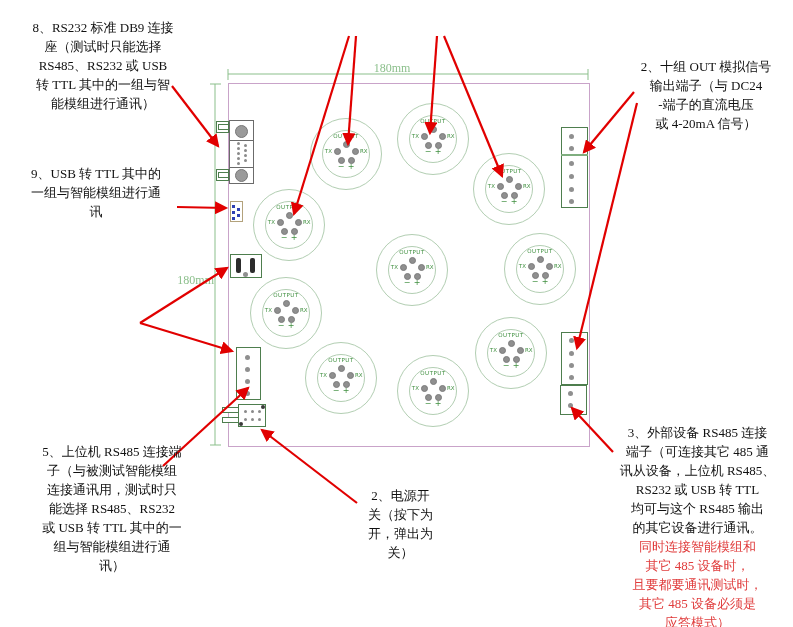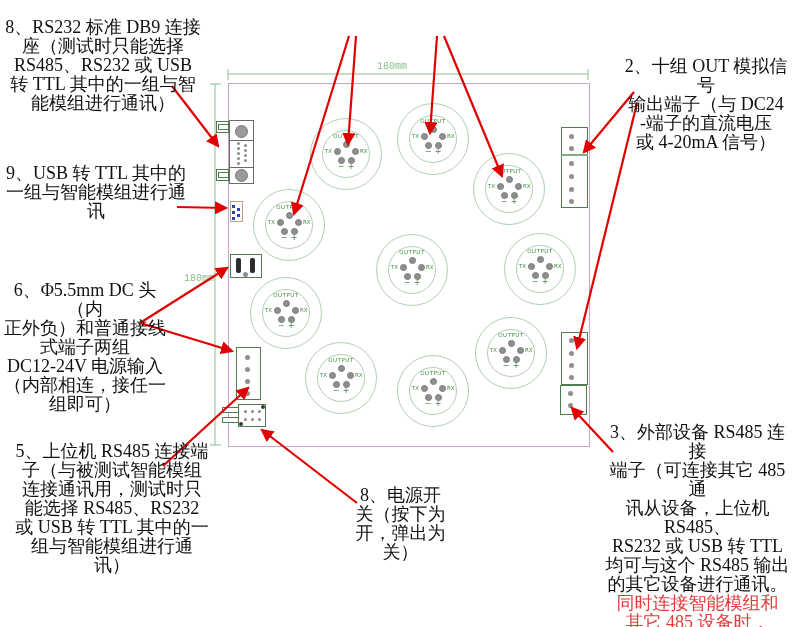--- a/index.html
+++ b/index.html
@@ -1,34 +1,34 @@
 <!DOCTYPE html>
 <html><head>
 <meta charset="utf-8">
 <style>
   html,body{margin:0;padding:0;background:#fff;}
   #stage{position:relative;width:793px;height:627px;background:#fff;overflow:hidden;
          font-family:"Liberation Serif","DejaVu Serif",serif;}
   
-  .note{position:absolute;color:#111;font-size:18px;line-height:19px;text-align:center;
+  .note{position:absolute;color:#111;font-size:13px;line-height:19px;text-align:center;
         white-space:pre-line;}
   #n1{left:278px;top:8px;width:215px;font-size:14px;}
   #n2{left:618px;top:57px;width:176px;}
   #n3{left:602px;top:404px;width:191px;}
   #n3 .red{color:#e03c3c;display:block;}
   #n4{left:338px;top:486px;width:125px;}
   #n5{left:12px;top:442px;width:200px;}
   #n6{left:0px;top:281px;width:170px;}
   #n7{left:0px;top:164px;width:192px;}
   #n8{left:2px;top:18px;width:202px;}
   
   #board{position:absolute;left:228px;top:83px;width:360px;height:362px;
          border:1px solid #c9a3c9;background:#fff;}
-  .dimlabel{position:absolute;color:#8bbf8b;font-family:Liberation Mono, monospace;
-            font-size:10px;}
+  .dimlabel{position:absolute;color:#8bbf8b;font-family:Liberation Serif, serif;
+            font-size:12px;}
   #dim-top-label{left:362px;top:61px;width:60px;text-align:center;}
   #dim-left-label{left:172px;top:273px;width:42px;text-align:right;}
   
   .module{position:absolute;width:70px;height:70px;border:1px solid #b2ceb2;border-radius:50%;}
   .module .inner{position:absolute;left:11px;top:11px;width:46px;height:46px;
                  border:1px solid #b2ceb2;border-radius:50%;}
   .module span{position:absolute;color:#3f8f3f;
                font-family:"DejaVu Sans","Liberation Sans",sans-serif;}
   .m-output{left:0;top:14px;width:70px;text-align:center;font-size:5.5px;letter-spacing:.5px;}
   .m-tx{left:5px;top:29px;width:16px;text-align:right;font-size:5.5px;}
@@ -318,37 +318,31 @@
 讯从设备，上位机 RS485、
 RS232 或 USB 转 TTL
 均可与这个 RS485 输出
 的其它设备进行通讯。</span>
     <span class="red">同时连接智能模组和
 其它 485 设备时，
 且要都要通讯测试时，
 其它 485 设备必须是
 应答模式）</span>
   </div>
-  <div class="note" id="n4">8、电源开
+  <div class="note" id="n4">2、电源开
 关（按下为
 开，弹出为
 关）</div>
   <div class="note" id="n5">5、上位机 RS485 连接端
 子（与被测试智能模组
 连接通讯用，测试时只
 能选择 RS485、RS232
 或 USB 转 TTL 其中的一
 组与智能模组进行通
 讯）</div>
-  <div class="note" id="n6">6、Φ5.5mm DC 头（内
-正外负）和普通接线
-式端子两组
-DC12-24V 电源输入
-（内部相连，接任一
-组即可）</div>
   <div class="note" id="n7">9、USB 转 TTL 其中的
 一组与智能模组进行通
 讯</div>
   <div class="note" id="n8">8、RS232 标准 DB9 连接
 座（测试时只能选择
 RS485、RS232 或 USB
 转 TTL 其中的一组与智
 能模组进行通讯）</div>
 
 </div>

